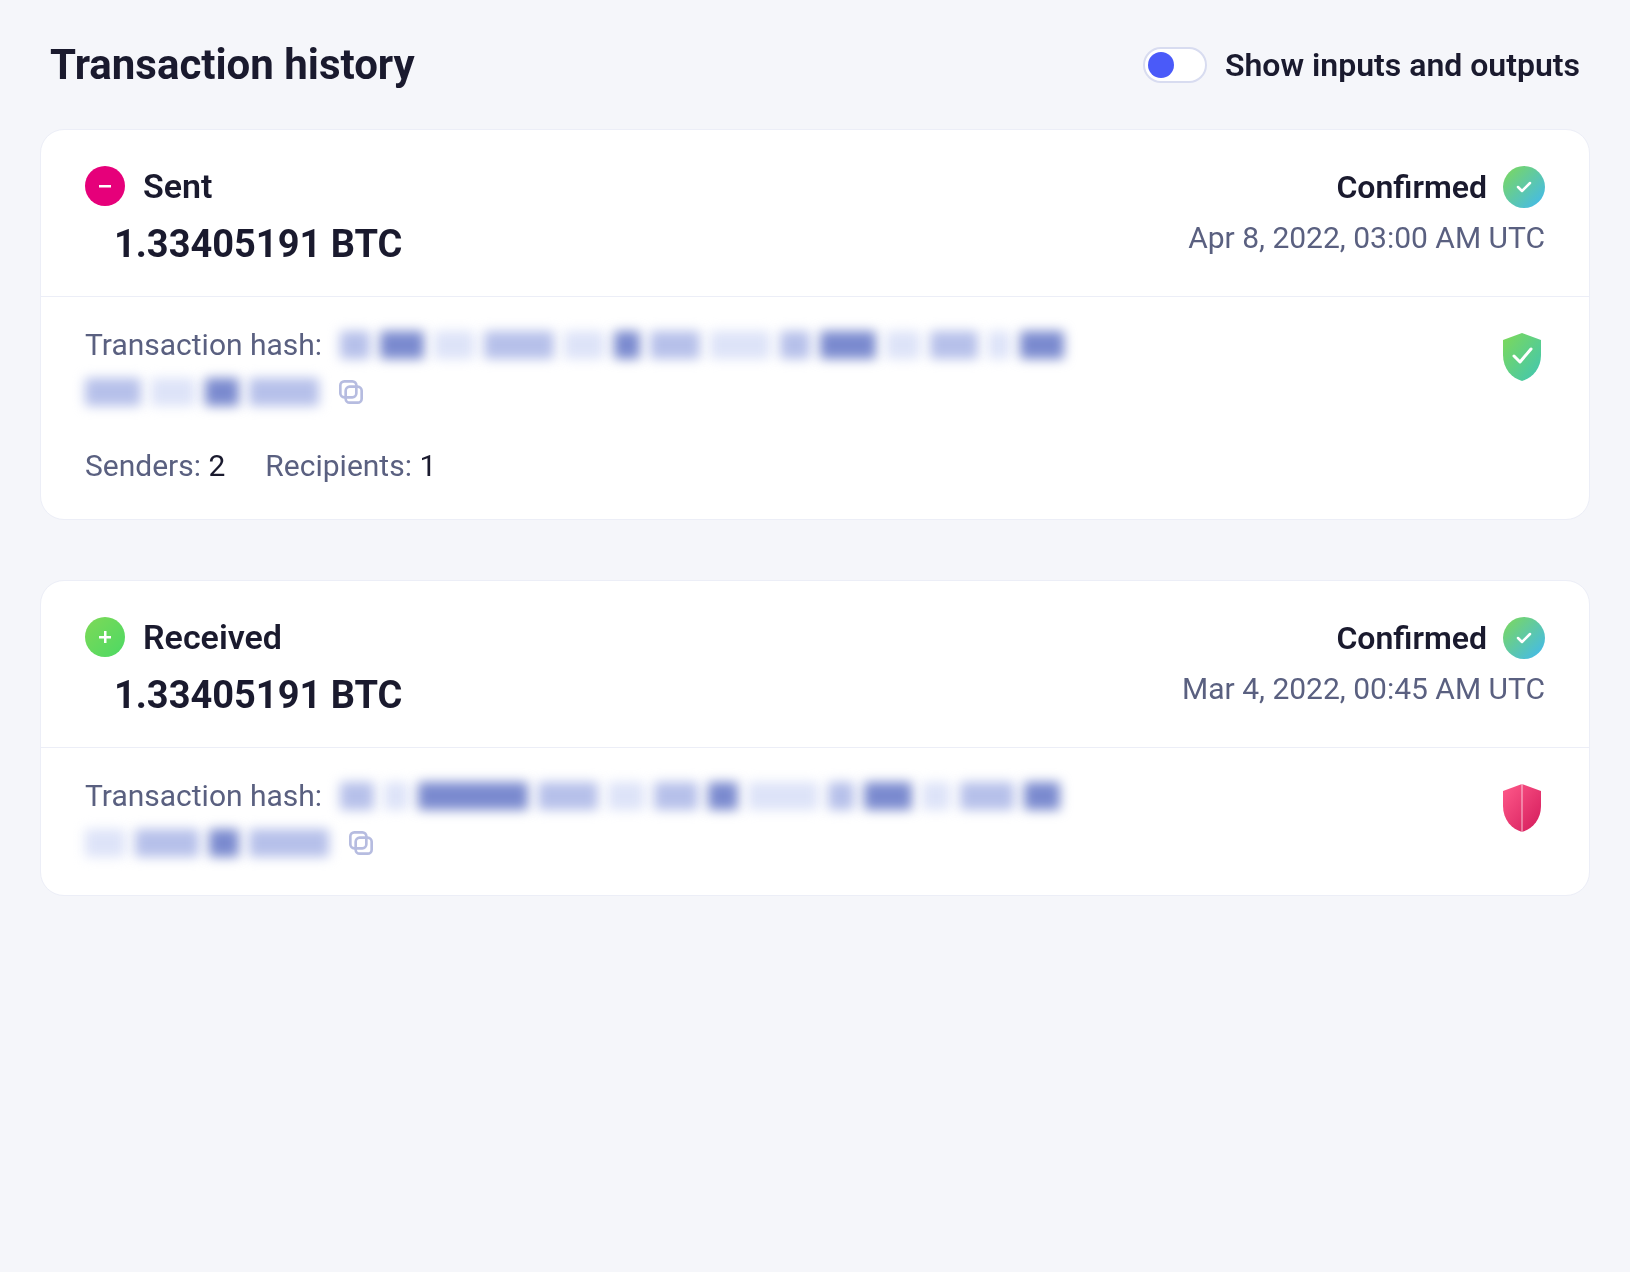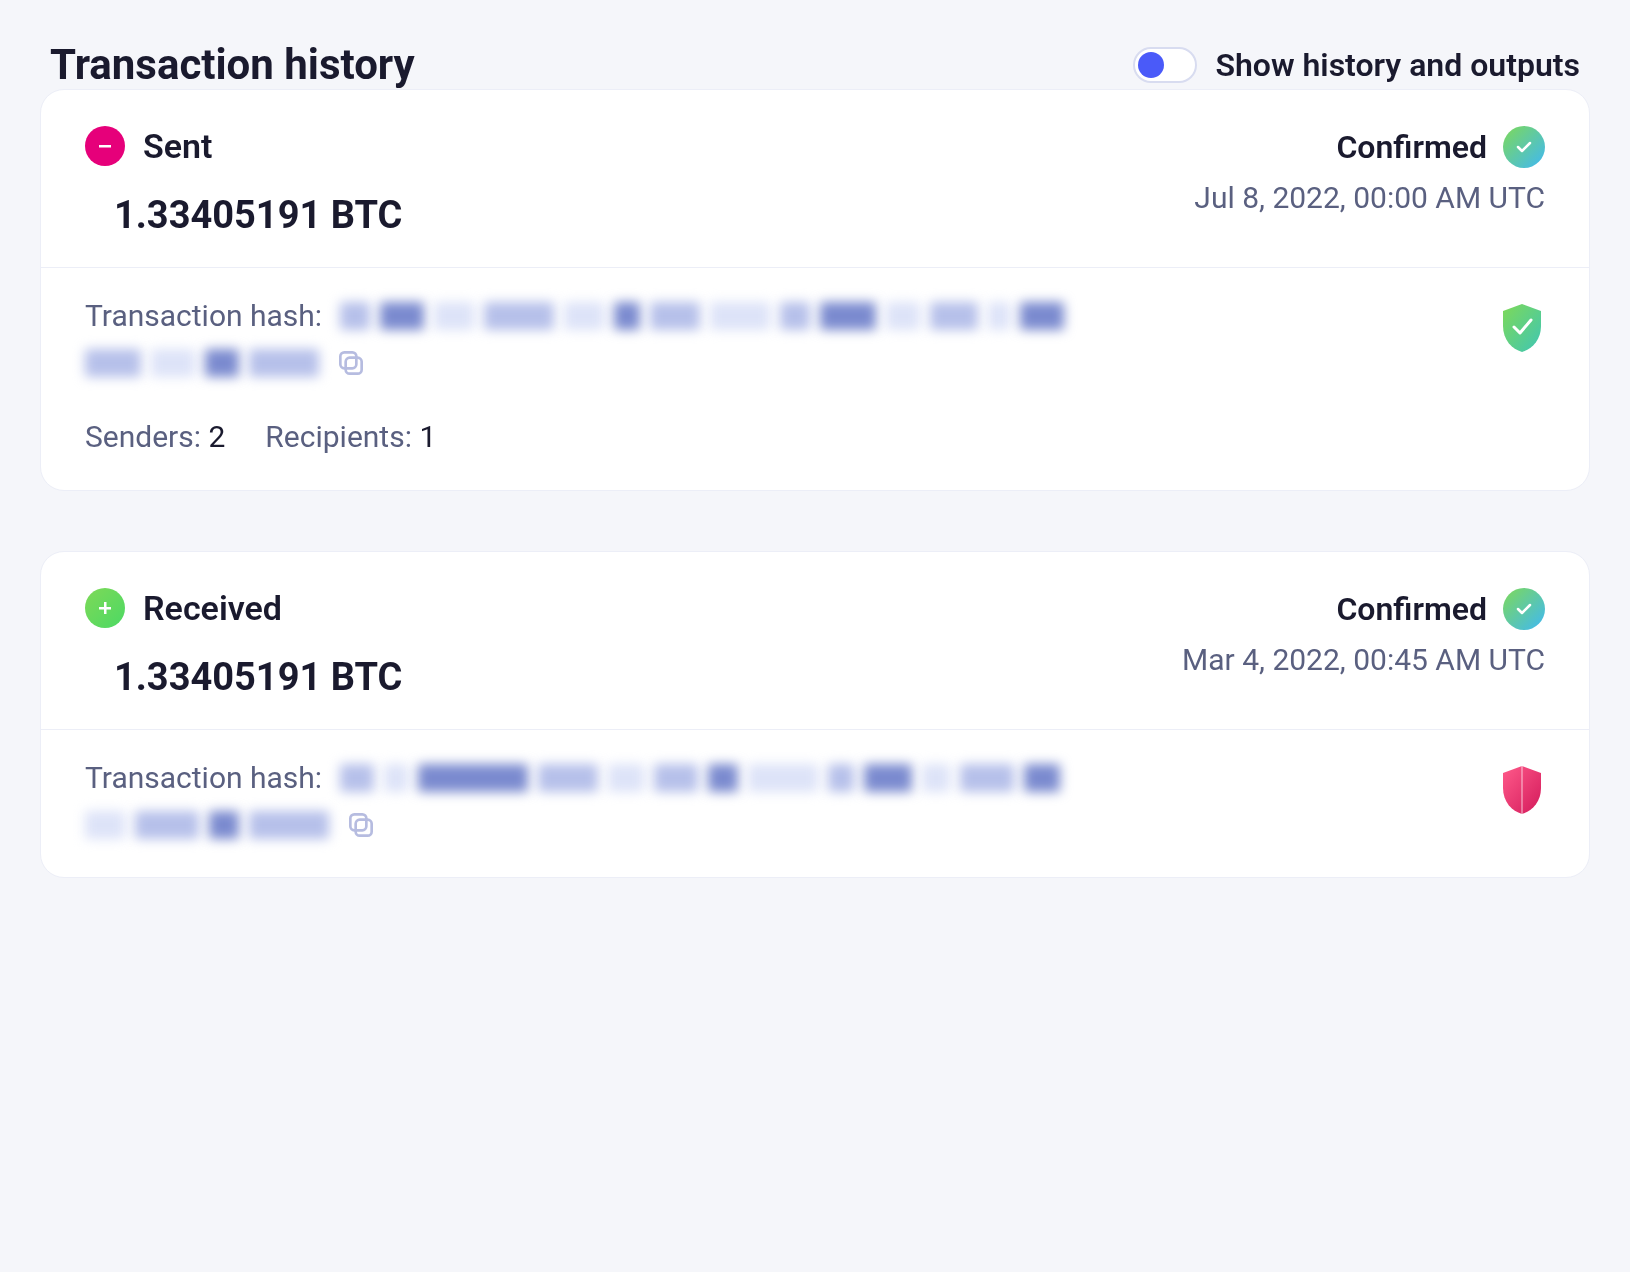--- a/index.html
+++ b/index.html
@@ -8,20 +8,21 @@
     background: #f5f6fa;
     width: 1630px;
     height: 1272px;
     padding: 40px;
     color: #1a1a2e;
   }
   .header-row {
     display: flex;
     justify-content: space-between;
     align-items: center;
+    margin-bottom: 40px;
     padding: 0 10px;
   }
   .page-title {
     font-size: 42px;
     font-weight: 700;
     color: #1a1a2e;
   }
   .toggle-wrap {
     display: flex;
     align-items: center;
@@ -60,21 +61,21 @@
   .card-top {
     padding: 36px 44px 30px 44px;
     border-bottom: 1px solid #eceef7;
     display: flex;
     justify-content: space-between;
     align-items: flex-start;
   }
   .tx-left {
     display: flex;
     flex-direction: column;
-    gap: 27px;
+    gap: 16px;
   }
   .tx-type-row {
     display: flex;
     align-items: center;
     gap: 18px;
   }
   .circle-icon {
     width: 40px;
     height: 40px;
     border-radius: 50%;
@@ -185,21 +186,21 @@
 </style>
 </head>
 <body>
 
 <div class="header-row">
   <div class="page-title">Transaction history</div>
   <div class="toggle-wrap">
     <div class="toggle">
       <div class="knob"></div>
     </div>
-    <div class="toggle-label">Show history and outputs</div>
+    <div class="toggle-label">Show inputs and outputs</div>
   </div>
 </div>
 
 <div class="card">
   <div class="card-top">
     <div class="tx-left">
       <div class="tx-type-row">
         <div class="circle-icon circle-sent">
           <svg viewBox="0 0 20 20">
               <rect x="4" y="9" width="12" height="2.5" fill="#fff"></rect>
@@ -211,21 +212,21 @@
     </div>
     <div class="tx-right">
       <div class="status-row">
         <div class="status-text">Confirmed</div>
         <div class="status-badge">
           <svg viewBox="0 0 20 20">
               <path d="M4 10 L8 14 L16 6" stroke="#fff" stroke-width="2.5" fill="none" stroke-linecap="round" stroke-linejoin="round"></path>
             </svg>
         </div>
       </div>
-      <div class="tx-date">Jul 8, 2022, 00:00 AM UTC</div>
+      <div class="tx-date">Apr 8, 2022, 03:00 AM UTC</div>
     </div>
   </div>
   <div class="card-bottom">
     <div class="hash-area">
       <div class="hash-row">
         <span class="hash-label">Transaction hash:</span>
         <span class="blur-block b-mid" style="width:30px"></span>
         <span class="blur-block b-dark" style="width:44px"></span>
         <span class="blur-block b-light" style="width:40px"></span>
         <span class="blur-block b-mid" style="width:70px"></span>

